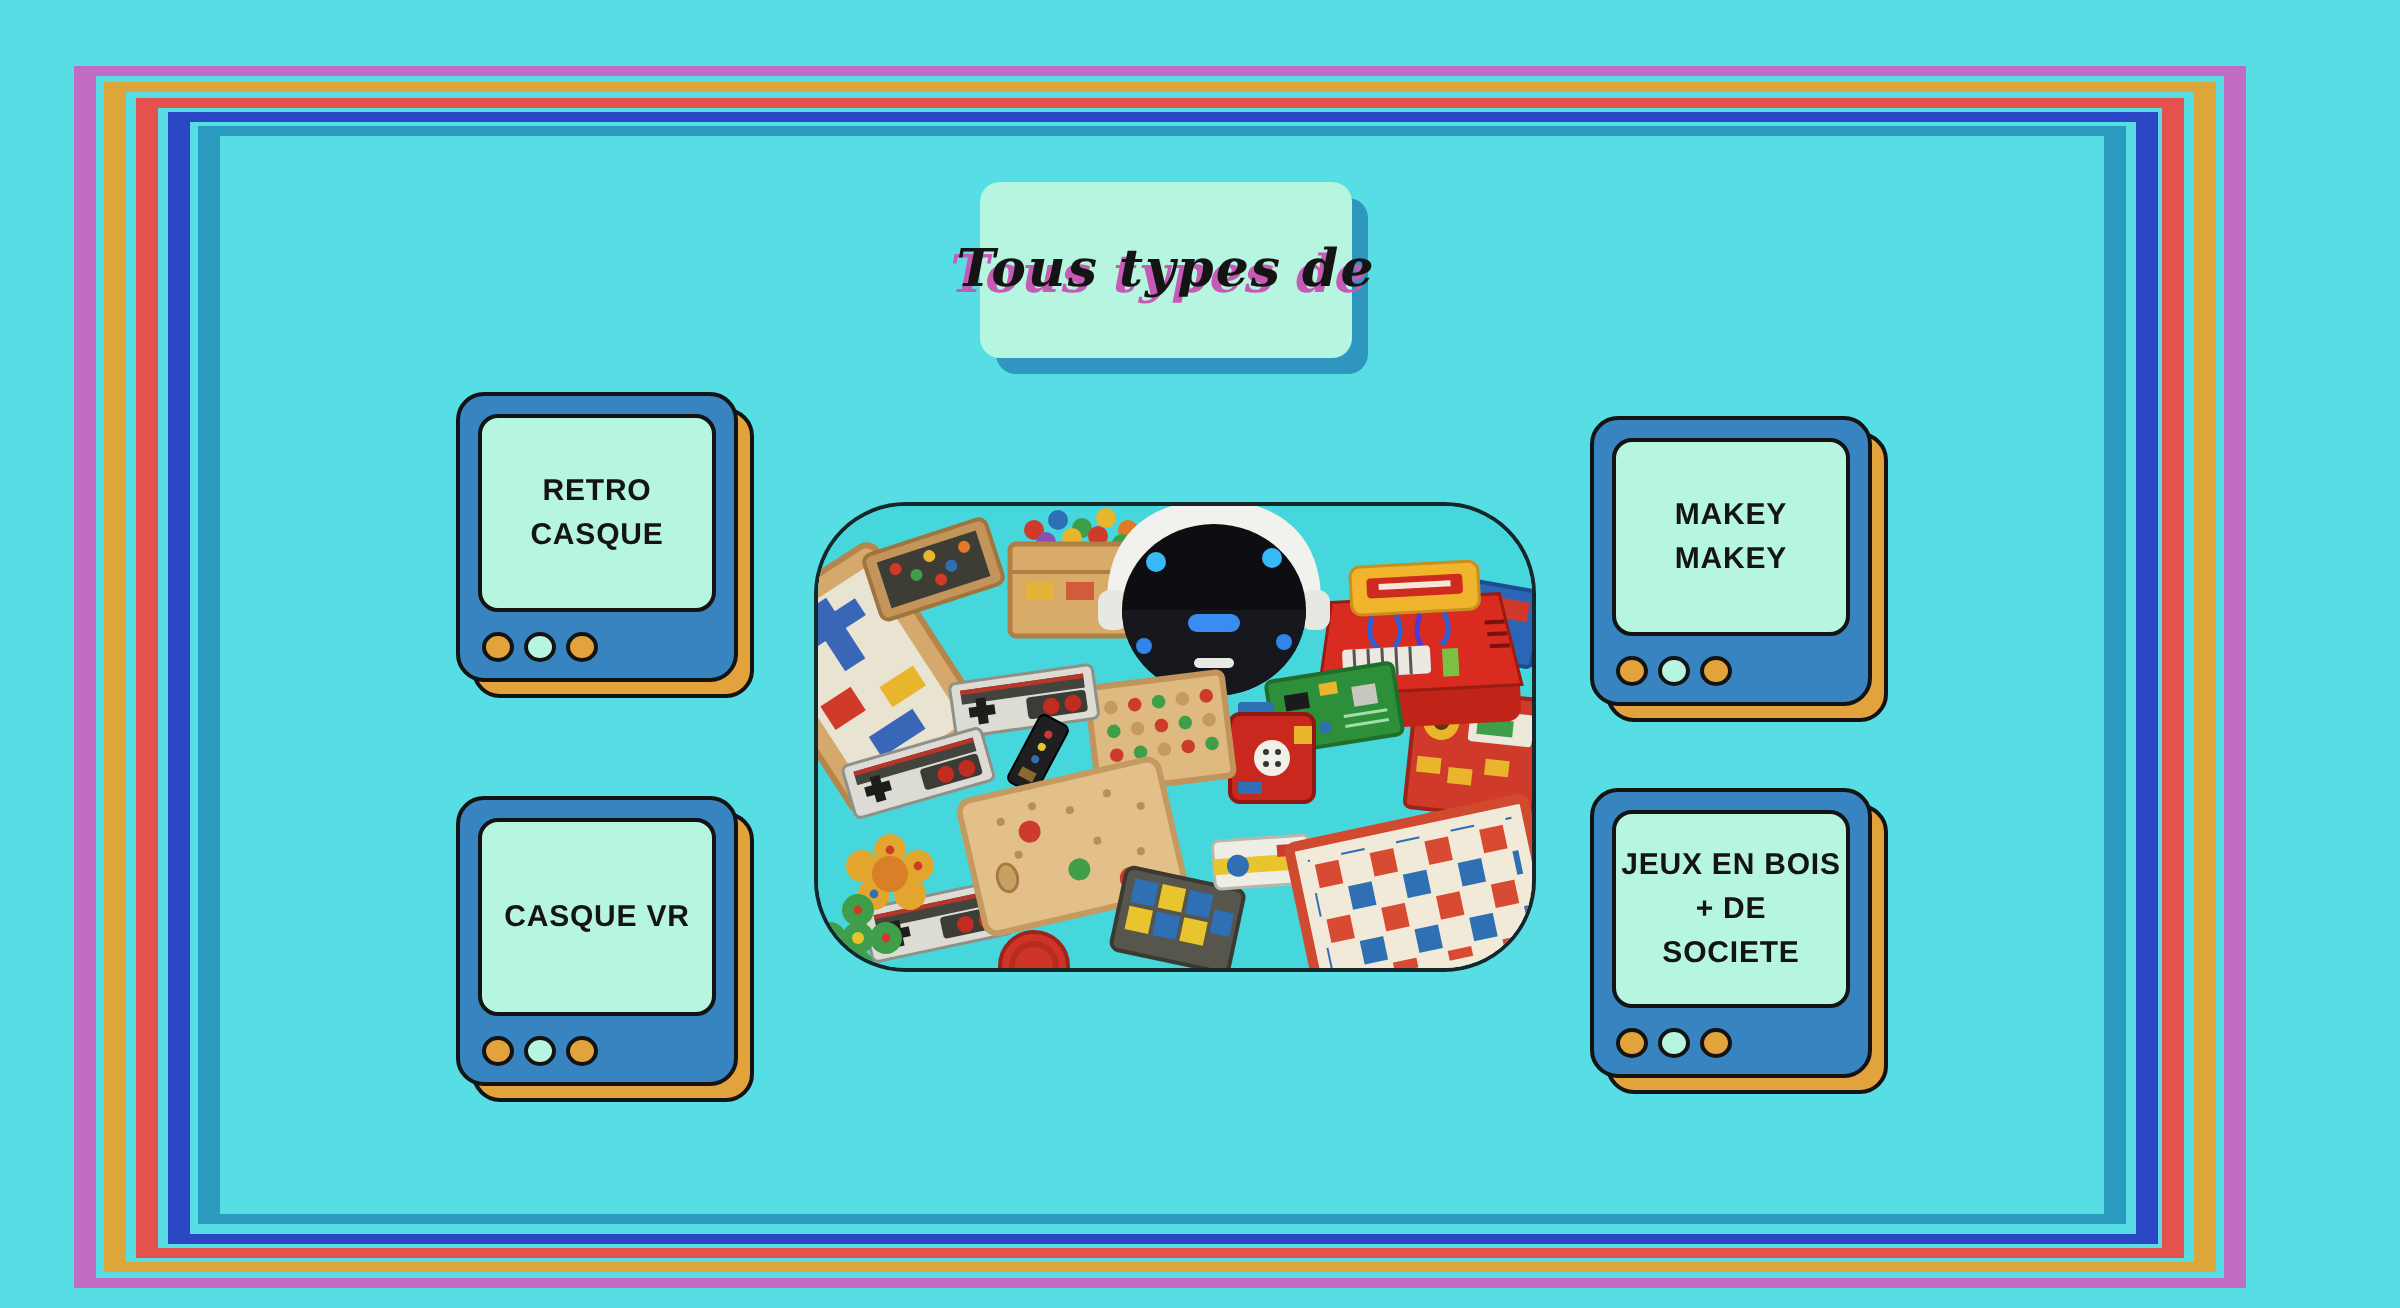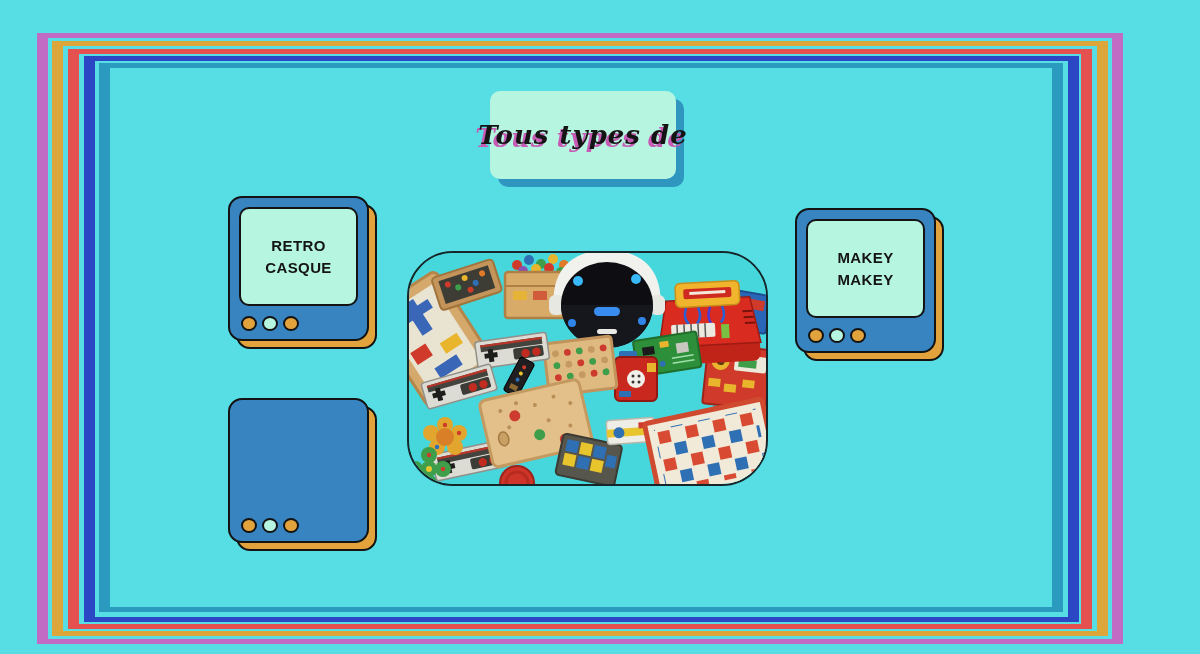--- a/index.html
+++ b/index.html
@@ -101,28 +101,48 @@
         <span class="knob orange"></span>
         <span class="knob mint"></span>
         <span class="knob orange"></span>
       </div>
     </div>
   </div>
 
   <div class="tv" style="left:228px;top:398px;">
     <div class="tv-back"></div>
     <div class="tv-body">
+      <div class="tv-screen">
+        <span class="tv-line">CASQUE VR</span>
+        <span class="tv-line"></span>
+        <span class="tv-line"></span>
+      </div>
       <div class="tv-knobs">
         <span class="knob orange"></span>
         <span class="knob mint"></span>
         <span class="knob orange"></span>
       </div>
     </div>
   </div>
 
+  <div class="tv" style="left:795px;top:394px;">
+    <div class="tv-back"></div>
+    <div class="tv-body">
+      <div class="tv-screen">
+        <span class="tv-line">JEUX EN BOIS</span>
+        <span class="tv-line">+ DE</span>
+        <span class="tv-line">SOCIETE</span>
+      </div>
+      <div class="tv-knobs">
+        <span class="knob orange"></span>
+        <span class="knob mint"></span>
+        <span class="knob orange"></span>
+      </div>
+    </div>
+  </div>
 
   <div class="photo">
     <svg width="357" height="231" viewBox="0 0 357 231" xmlns="http://www.w3.org/2000/svg">
       <defs>
         <g id="nes">
           <rect x="-36" y="-13" width="72" height="27" rx="3" fill="#dddcd4" stroke="#90908a" stroke-width="1.5"></rect>
           <rect x="-31" y="-9" width="62" height="7" fill="#44443e"></rect>
           <rect x="-31" y="-9" width="62" height="2.2" fill="#b8352a"></rect>
           <rect x="1" y="-1" width="30" height="11" rx="2" fill="#3c3c36"></rect>
           <rect x="-28" y="0" width="13" height="5" fill="#1d1d1b"></rect>

